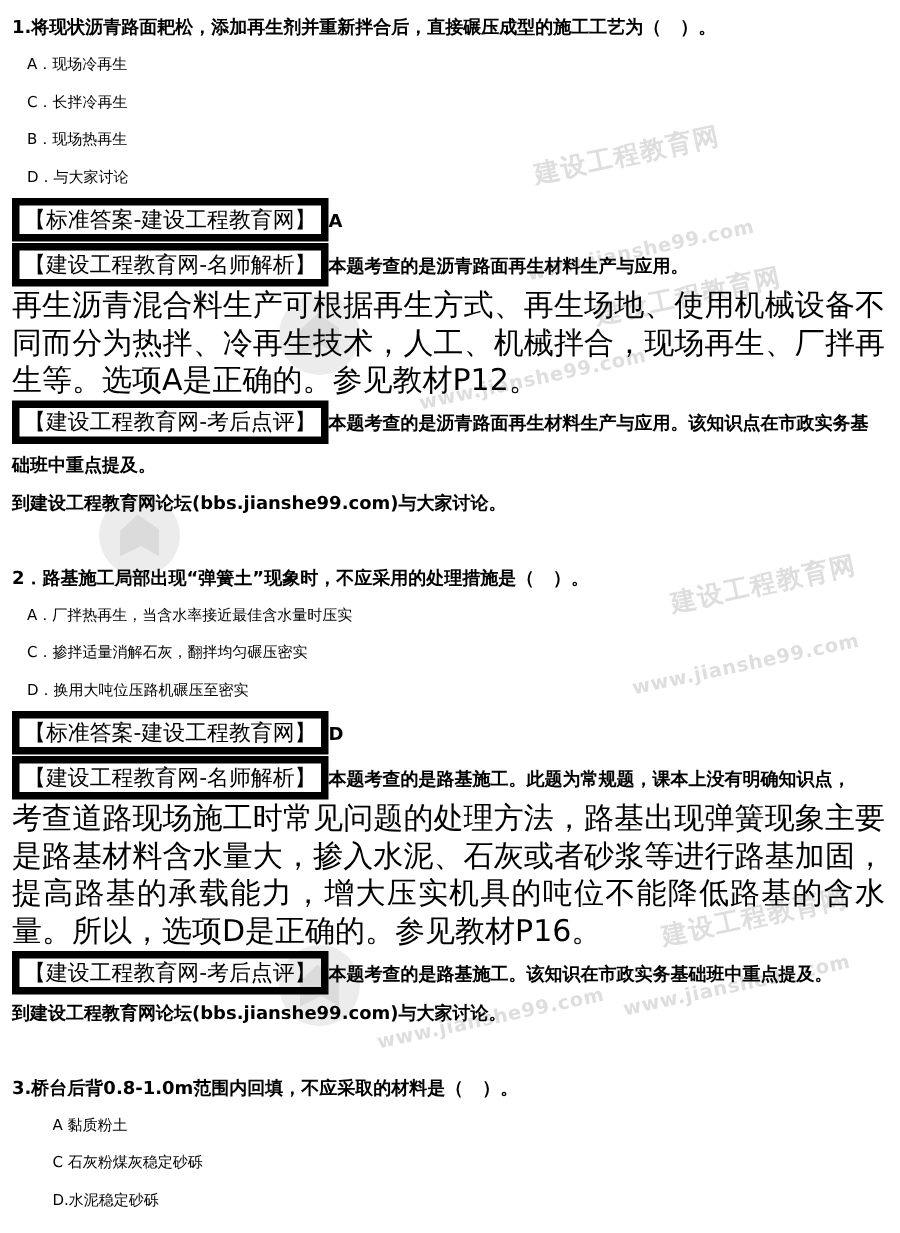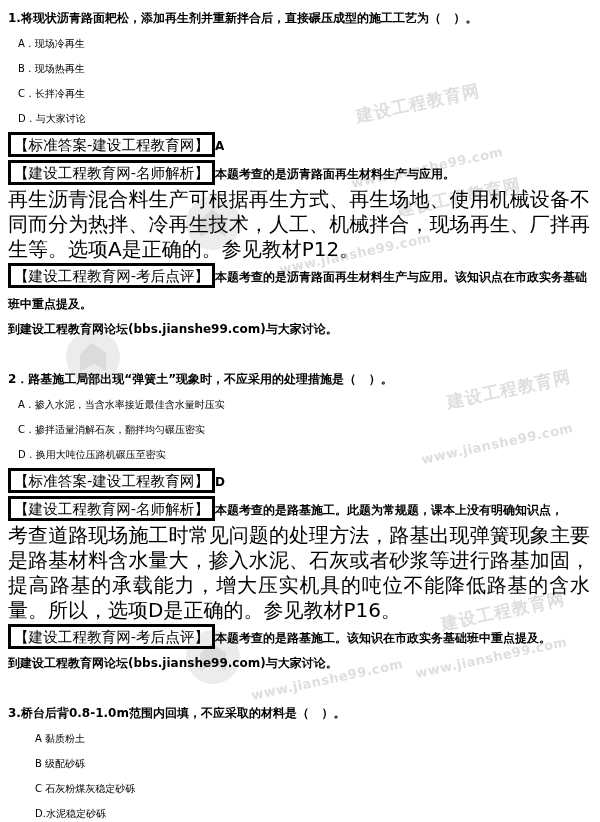--- a/index.html
+++ b/index.html
@@ -77,21 +77,21 @@
     font-size: 10px;
     line-height: 25px;
     padding-left: 10px;
   }
   .opt.no-indent {
     padding-left: 8px;
     margin-left: 19px;
   }
   .boxed {
     display: inline-block;
-    border: 3px solid #000000;
+    border: 5px solid #000000;
     padding: 0 3px;
     line-height: 19px;
     font-size: 14.6px;
   }
   .boxrow {
     line-height: 25px;
     margin-top: 1px;
   }
   .para {
     font-size: 20px;
@@ -121,49 +121,48 @@
   <div class="wm wm-text" style="left:440px; top:600px; transform:rotate(-12deg);">建设工程教育网</div>
   <div class="wm wm-url" style="left:414px; top:650px; transform:rotate(-12deg);">www.jianshe99.com</div>
   <div class="wm-circle" style="left:186px; top:630px;"></div>
   <div class="wm wm-url" style="left:250px; top:672px; transform:rotate(-12deg);">www.jianshe99.com</div>
 
   <div class="content">
 
     <div>
       <div class="line">1.将现状沥青路面耙松，添加再生剂并重新拌合后，直接碾压成型的施工工艺为（   ）。</div>
       <div class="opt">A．现场冷再生</div>
+      <div class="opt">C．长拌冷再生</div>
       <div class="opt">B．现场热再生</div>
-      <div class="opt">C．长拌冷再生</div>
       <div class="opt">D．与大家讨论</div>
       <div class="boxrow"><span class="boxed">【标准答案-建设工程教育网】</span><span class="line">A</span></div>
       <div class="boxrow"><span class="boxed">【建设工程教育网-名师解析】</span><span class="line">本题考查的是沥青路面再生材料生产与应用。</span></div>
       <div class="para">再生沥青混合料生产可根据再生方式、再生场地、使用机械设备不同而分为热拌、冷再生技术，人工、机械拌合，现场再生、厂拌再生等。选项A是正确的。参见教材P12。</div>
       <div class="boxrow"><span class="boxed">【建设工程教育网-考后点评】</span><span class="line">本题考查的是沥青路面再生材料生产与应用。该知识点在市政实务基础班中重点提及。</span></div>
       <div class="line">到建设工程教育网论坛(bbs.jianshe99.com)与大家讨论。</div>
     </div>
 
     <div class="gap"></div>
 
     <div>
       <div class="line">2．路基施工局部出现“弹簧土”现象时，不应采用的处理措施是（   ）。</div>
-      <div class="opt">A．掺入水泥，当含水率接近最佳含水量时压实</div>
+      <div class="opt">A．厂拌热再生，当含水率接近最佳含水量时压实</div>
       <div class="opt">C．掺拌适量消解石灰，翻拌均匀碾压密实</div>
       <div class="opt">D．换用大吨位压路机碾压至密实</div>
       <div class="boxrow"><span class="boxed">【标准答案-建设工程教育网】</span><span class="line">D</span></div>
       <div class="boxrow"><span class="boxed">【建设工程教育网-名师解析】</span><span class="line">本题考查的是路基施工。此题为常规题，课本上没有明确知识点，</span></div>
       <div class="para">考查道路现场施工时常见问题的处理方法，路基出现弹簧现象主要是路基材料含水量大，掺入水泥、石灰或者砂浆等进行路基加固，提高路基的承载能力，增大压实机具的吨位不能降低路基的含水量。所以，选项D是正确的。参见教材P16。</div>
       <div class="boxrow"><span class="boxed">【建设工程教育网-考后点评】</span><span class="line">本题考查的是路基施工。该知识在市政实务基础班中重点提及。</span></div>
       <div class="line">到建设工程教育网论坛(bbs.jianshe99.com)与大家讨论。</div>
     </div>
 
     <div class="gap"></div>
 
     <div>
       <div class="line">3.桥台后背0.8-1.0m范围内回填，不应采取的材料是（   ）。</div>
       <div class="opt no-indent">A 黏质粉土</div>
-      <div class="opt no-indent">B 级配砂砾</div>
       <div class="opt no-indent">C 石灰粉煤灰稳定砂砾</div>
       <div class="opt no-indent">D.水泥稳定砂砾</div>
 
     </div>
 
   </div>
 </div>
 
 </body></html>

